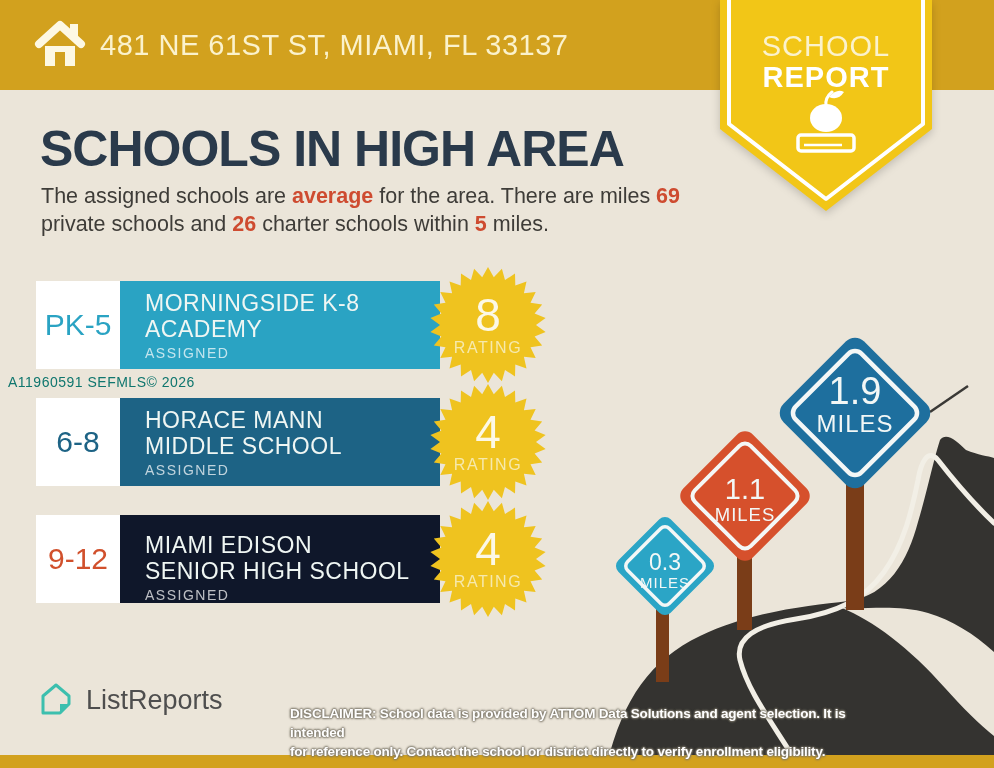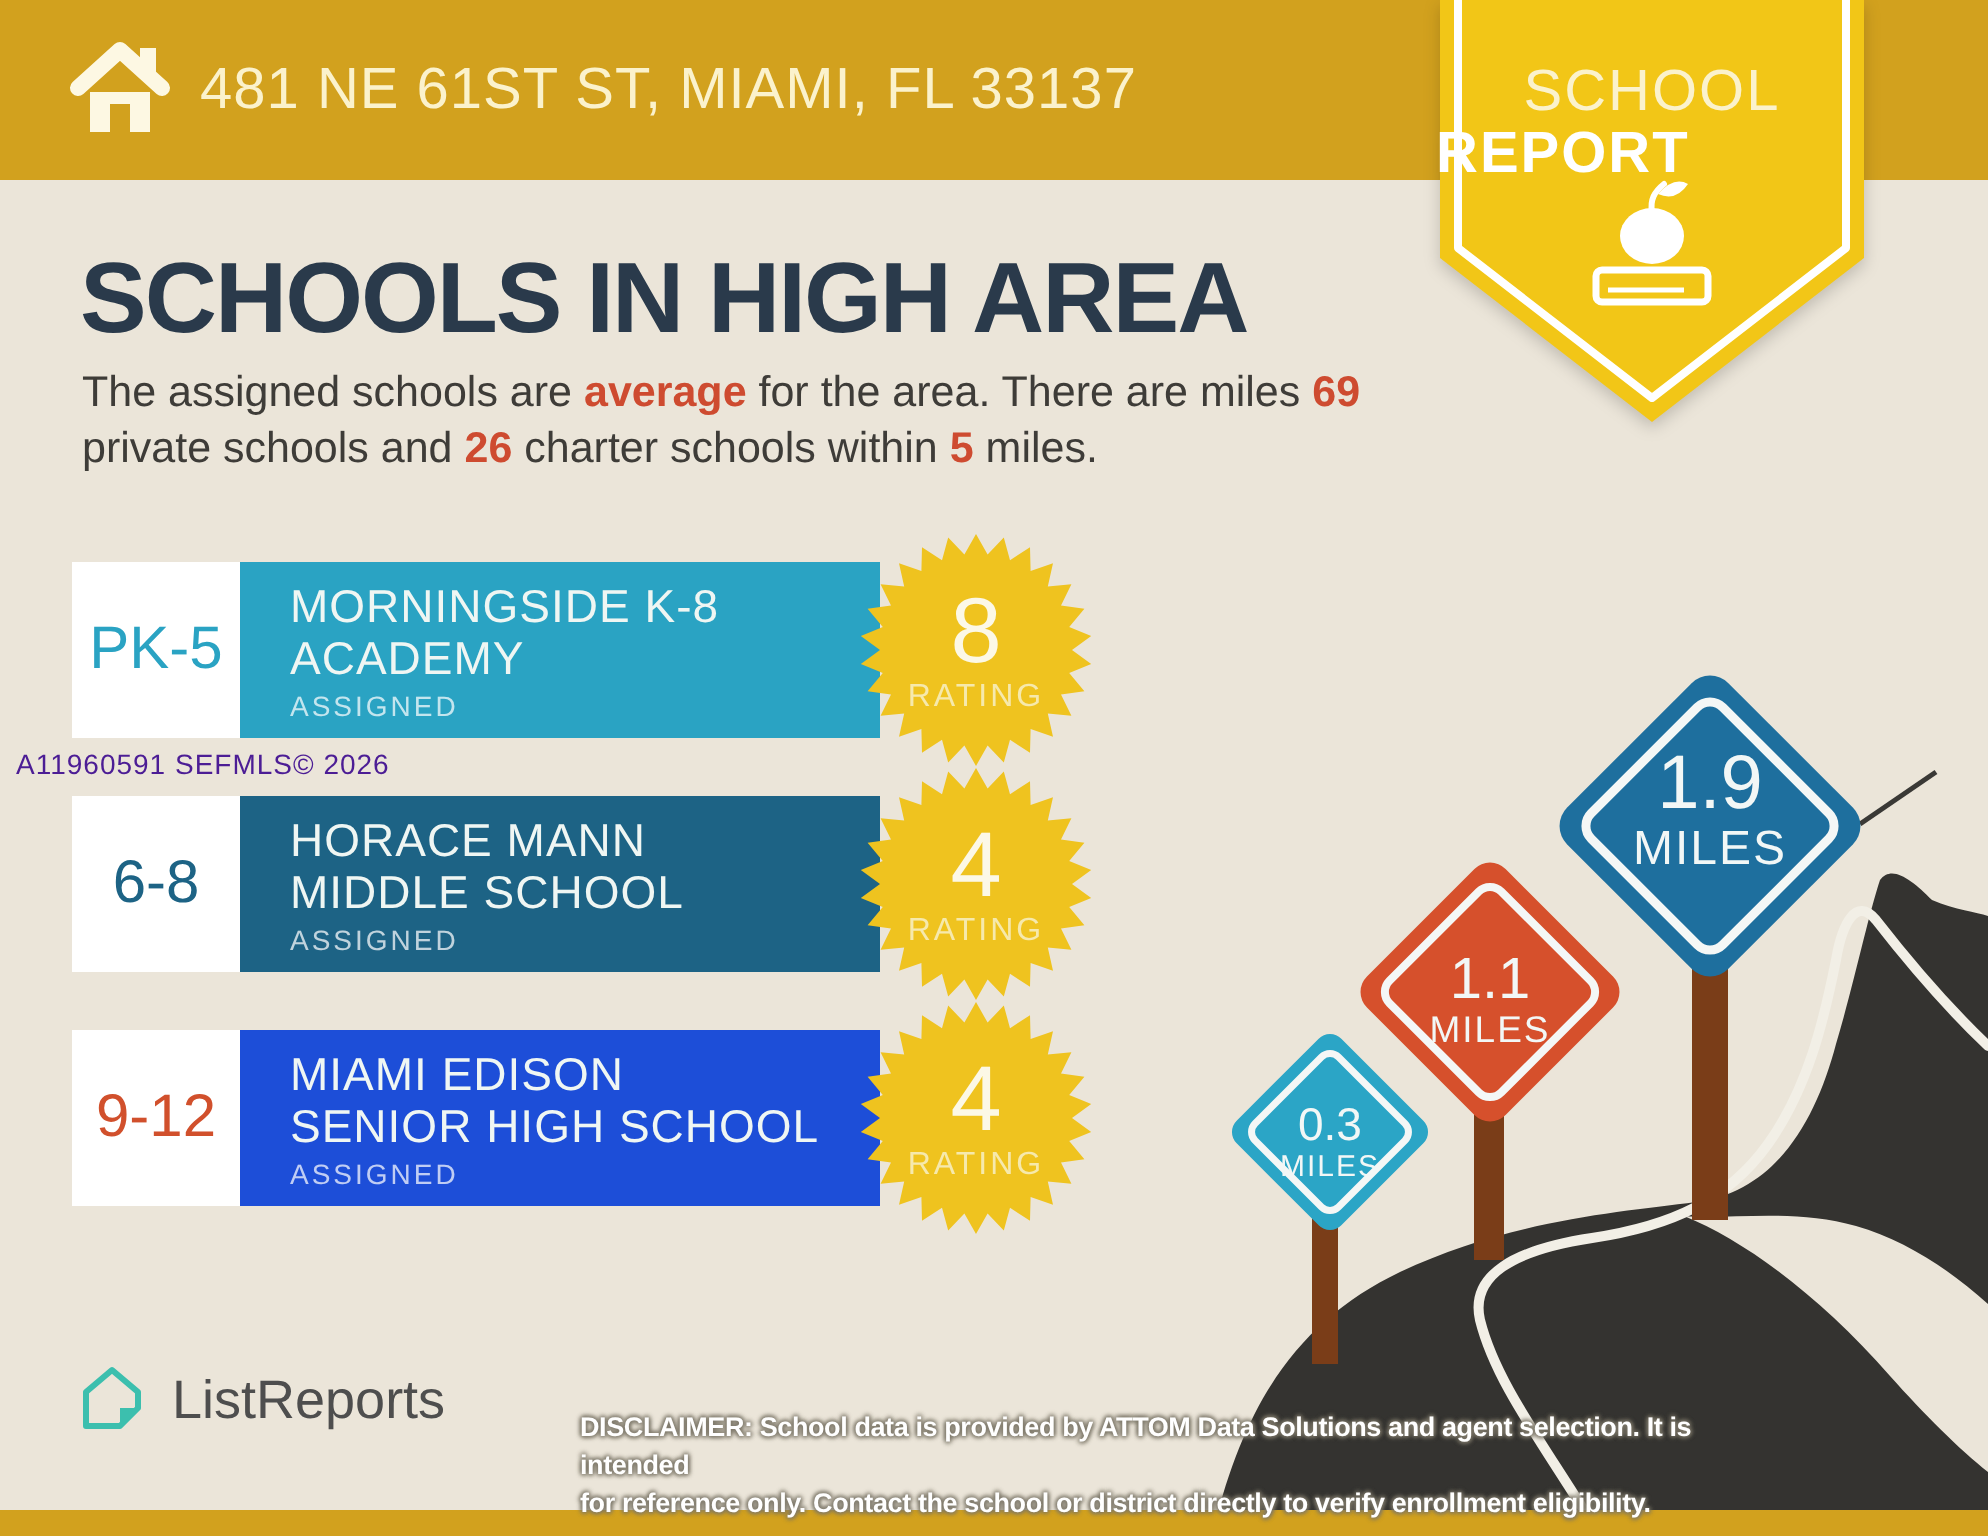--- a/index.html
+++ b/index.html
@@ -11,29 +11,29 @@
   
   .header{position:absolute;left:0;top:0;width:994px;height:90px;background:#D2A11E;z-index:4;}
   .house-icon{position:absolute;left:34px;top:18px;}
   .address{position:absolute;left:100px;top:0;height:90px;display:flex;align-items:center;
     color:#FBF2CC;font-size:29px;letter-spacing:.5px;}
   
   .ribbon{position:absolute;left:718px;top:0;width:216px;height:216px;z-index:5;
     filter:drop-shadow(0 3px 4px rgba(0,0,0,.18));}
   .ribbon-l1{position:absolute;left:0;top:30px;width:216px;text-align:center;
     color:#FBF2CC;font-size:29px;letter-spacing:1px;}
-  .ribbon-l2{position:absolute;left:0;top:61px;width:216px;text-align:left;
+  .ribbon-l2{position:absolute;left:0;top:61px;width:216px;text-align:center;
     color:#FFFFFF;font-size:29px;font-weight:bold;letter-spacing:1px;}
   
   .title{position:absolute;left:40px;top:120px;color:#2A3A4B;font-size:50px;
     font-weight:bold;letter-spacing:-1px;z-index:2;}
   .intro{position:absolute;left:41px;top:182px;width:680px;color:#3E3C38;
     font-size:21.5px;line-height:28px;z-index:2;}
   .intro b{color:#CE4B30;font-weight:bold;}
-  .watermark{position:absolute;left:8px;top:374px;color:#4c1d95;font-size:14px;
+  .watermark{position:absolute;left:8px;top:374px;color:#0f766e;font-size:14px;
     letter-spacing:.5px;z-index:7;}
   
   .school-row{position:absolute;left:36px;width:520px;height:88px;z-index:3;}
   .grade-box{position:absolute;left:0;top:0;width:84px;height:88px;background:#FFFFFF;
     display:flex;align-items:center;justify-content:center;}
   .grade{font-size:30px;}
   .bar{position:absolute;left:84px;top:0;width:320px;height:88px;
     display:flex;flex-direction:column;justify-content:center;padding-left:25px;box-sizing:border-box;}
   .school-name{width:265px;color:#EFF6F3;font-size:23px;line-height:26px;letter-spacing:.5px;}
   .school-status{margin-top:3px;color:rgba(255,255,255,.72);font-size:14px;letter-spacing:1.5px;}
@@ -175,21 +175,21 @@
       <polygon class="star-poly" fill="#EFC31F" points="62.0,4.0 67.8,14.3 75.9,5.7 79.0,17.1 89.0,10.6 89.3,22.5 100.5,18.6 97.9,30.2 109.7,29.1 104.5,39.7 116.2,41.4 108.6,50.5 119.6,55.0 110.0,62.0 119.6,69.0 108.6,73.5 116.2,82.6 104.5,84.3 109.7,94.9 97.9,93.8 100.5,105.4 89.3,101.5 89.0,113.4 79.0,106.9 75.9,118.3 67.8,109.7 62.0,120.0 56.2,109.7 48.1,118.3 45.0,106.9 35.0,113.4 34.7,101.5 23.5,105.4 26.1,93.8 14.3,94.9 19.5,84.3 7.8,82.6 15.4,73.5 4.4,69.0 14.0,62.0 4.4,55.0 15.4,50.5 7.8,41.4 19.5,39.7 14.3,29.1 26.1,30.2 23.5,18.6 34.7,22.5 35.0,10.6 45.0,17.1 48.1,5.7 56.2,14.3"></polygon>
       <text class="star-num" x="62" y="68">4</text>
       <text class="star-label" x="62" y="90">RATING</text>
     </svg>
   </div>
 
   <div class="school-row" style="top:515px;">
     <div class="grade-box">
       <span class="grade" style="color: rgb(209, 80, 44);">9-12</span>
     </div>
-    <div class="bar" style="background: #1d4ed8;">
+    <div class="bar" style="background: #0f172a; justify-content: flex-end;">
       <div class="school-name">MIAMI EDISON SENIOR HIGH SCHOOL</div>
       <div class="school-status">ASSIGNED</div>
     </div>
     <svg class="star" width="124" height="124" viewBox="0 0 124 124">
       <polygon class="star-poly" fill="#EFC31F" points="62.0,4.0 67.8,14.3 75.9,5.7 79.0,17.1 89.0,10.6 89.3,22.5 100.5,18.6 97.9,30.2 109.7,29.1 104.5,39.7 116.2,41.4 108.6,50.5 119.6,55.0 110.0,62.0 119.6,69.0 108.6,73.5 116.2,82.6 104.5,84.3 109.7,94.9 97.9,93.8 100.5,105.4 89.3,101.5 89.0,113.4 79.0,106.9 75.9,118.3 67.8,109.7 62.0,120.0 56.2,109.7 48.1,118.3 45.0,106.9 35.0,113.4 34.7,101.5 23.5,105.4 26.1,93.8 14.3,94.9 19.5,84.3 7.8,82.6 15.4,73.5 4.4,69.0 14.0,62.0 4.4,55.0 15.4,50.5 7.8,41.4 19.5,39.7 14.3,29.1 26.1,30.2 23.5,18.6 34.7,22.5 35.0,10.6 45.0,17.1 48.1,5.7 56.2,14.3"></polygon>
       <text class="star-num" x="62" y="68">4</text>
       <text class="star-label" x="62" y="90">RATING</text>
     </svg>
   </div>
 

